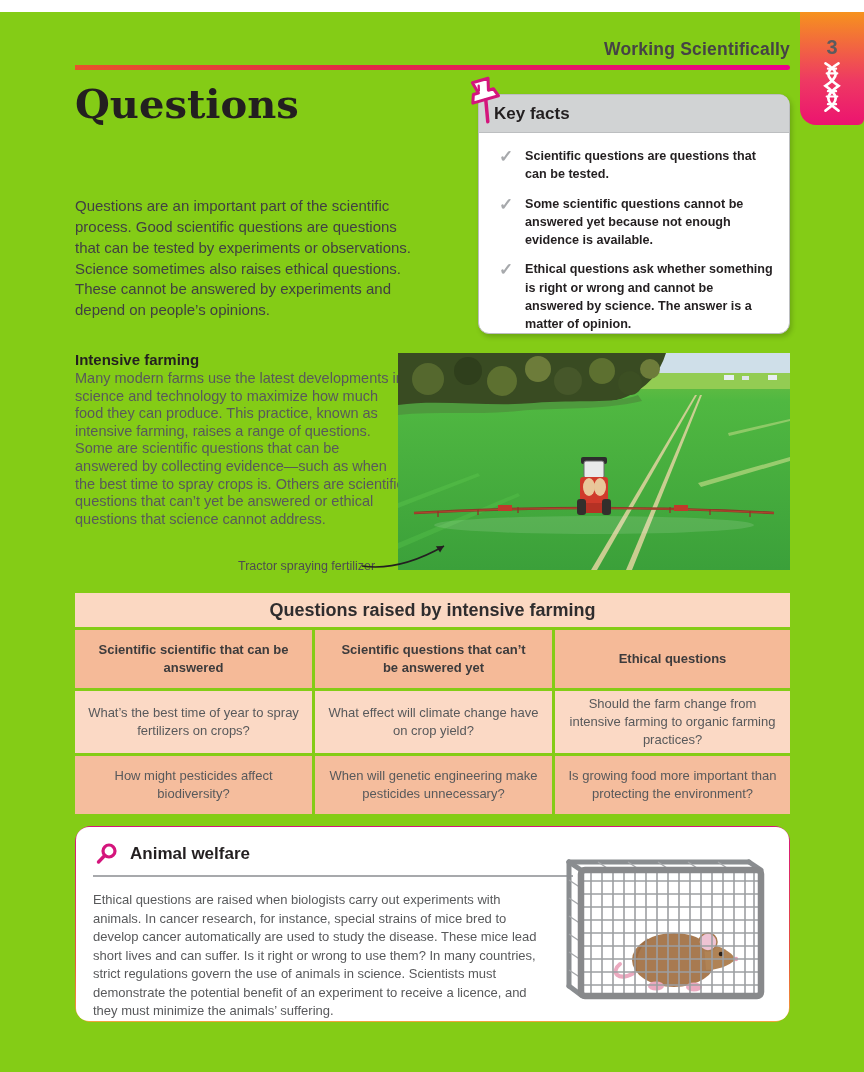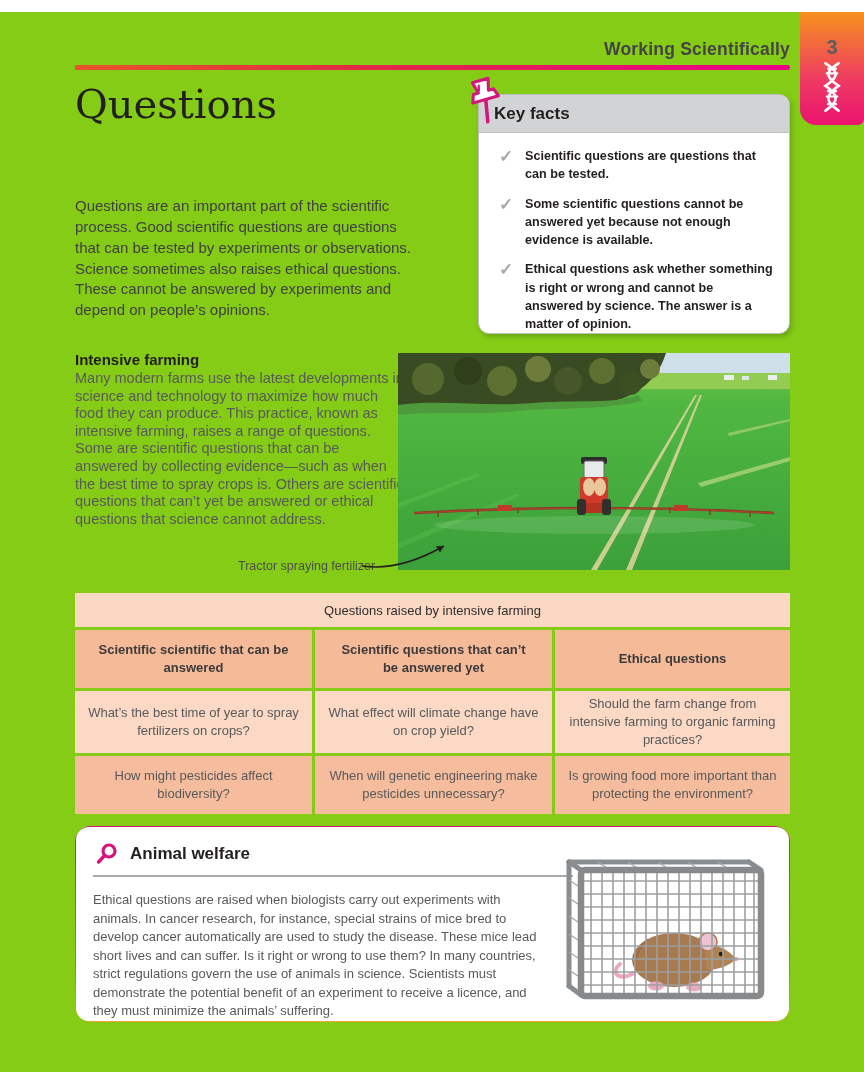--- a/index.html
+++ b/index.html
@@ -23,21 +23,21 @@
     position:absolute; right:0; top:0; width:64px; height:113px;
     background:linear-gradient(180deg,#f6921e 0%,#ee3a62 60%,#ec1370 100%);
     border-radius:0 0 6px 16px;
     display:flex; flex-direction:column; align-items:center;
   }
   .page-num { margin-top:24px; font-size:20px; font-weight:700; color:#5b5b5e; }
   .dna { margin-top:2px; }
   
   .main-title {
     position:absolute; left:75px; top:68px; font-family:"DejaVu Serif", serif;
-    font-size:40px; line-height:1.22; color:#231f20; font-weight:400;
+    font-size:40px; line-height:1.22; color:#231f20; font-weight:700;
   }
   .intro {
     position:absolute; left:75px; top:184px; width:340px; font-size:15px;
     line-height:1.39; color:#414042;
   }
   
   .kf-box {
     position:absolute; left:478px; top:82px; width:312px; height:240px;
     background:#ffffff; border:1.5px solid #bcbec0; border-radius:11px;
     box-shadow:2px 3px 5px rgba(0,0,0,0.18);
@@ -67,21 +67,21 @@
   }
   .cap-arrow { position:absolute; left:360px; top:524px; }
   
   .qtable {
     position:absolute; left:75px; top:581px; width:715px;
     display:grid; grid-template-columns:237px 237px 235px; gap:3px;
   }
   .tcell { display:flex; align-items:center; justify-content:center; text-align:center; }
   .t-title {
     grid-column:1 / span 3; background:#fbd8c2; height:34px;
-    font-size:13px; font-weight:400; color:#2f2d2e;
+    font-size:18px; font-weight:700; color:#2f2d2e;
   }
   .t-head { background:#f5ba98; height:58px; font-size:13px; font-weight:700; color:#3d3b3c; padding:0 20px; line-height:1.35; }
   .t-row1 { background:#fbd9c5; height:62px; font-size:13px; color:#58595b; padding:0 12px; line-height:1.4; }
   .t-row2 { background:#f5bd9d; height:58px; font-size:13px; color:#58595b; padding:3px 12px; line-height:1.4; }
   
   .aw-wrap {
     position:absolute; left:75px; top:814px; width:715px; height:196px;
     background:linear-gradient(180deg,#d6137e 0%,#e65a38 70%,#f2a33c 100%);
     border-radius:16px; padding:1px;
   }

